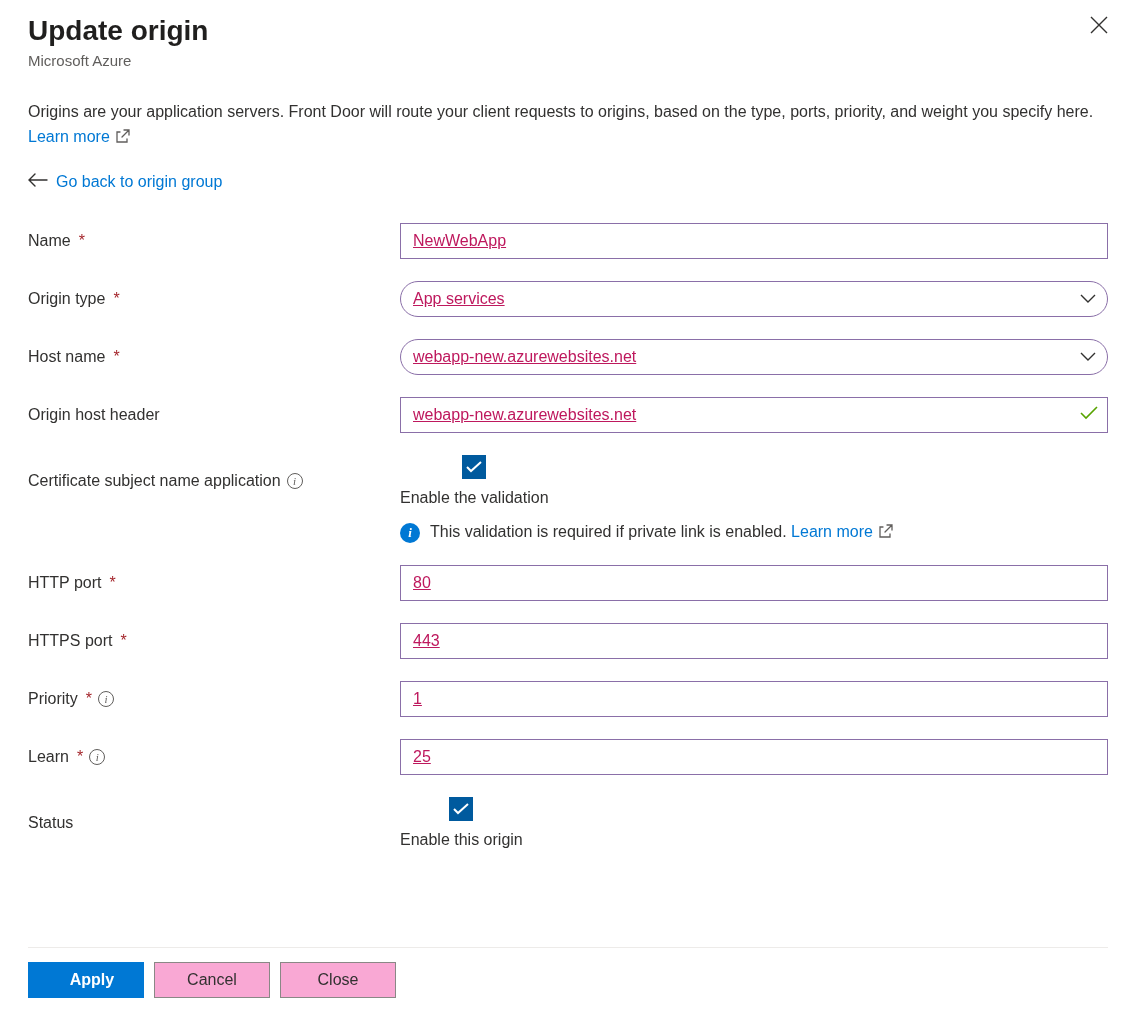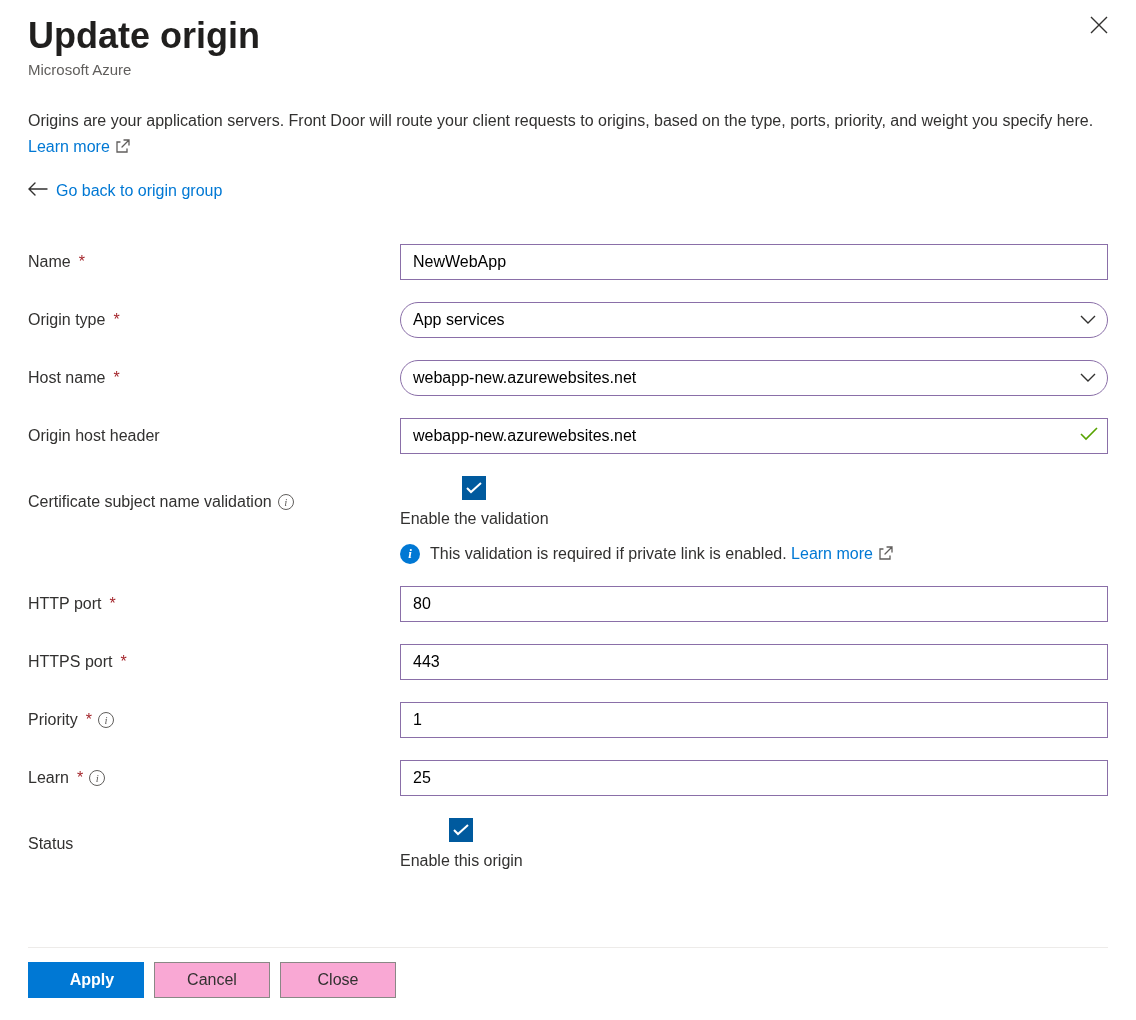--- a/index.html
+++ b/index.html
@@ -12,21 +12,21 @@
       position: relative;
     }
     .blade {
       padding: 14px 28px 0 28px;
       height: 100%;
       display: flex;
       flex-direction: column;
     }
     .header { position: relative; margin-bottom: 30px; }
     .title {
-      font-size: 36px;
+      font-size: 28px;
       font-weight: 600;
       color: #201f1e;
       line-height: 1.2;
     }
     .subtitle {
       font-size: 15px;
       color: #605e5c;
       margin-top: 4px;
     }
     .close-x {
@@ -49,21 +49,21 @@
     }
     .ext-icon {
       display: inline-block;
       vertical-align: -1px;
       margin-left: 2px;
     }
     .back-row {
       display: flex;
       align-items: center;
       gap: 8px;
-      margin-bottom: 44px;
+      margin-bottom: 32px;
     }
     .arrow-left {
       color: #323130;
     }
     .form-content { flex: 1; }
     .form-row {
       display: flex;
       align-items: center;
       min-height: 36px;
       margin-bottom: 22px;
@@ -96,23 +96,24 @@
       position: relative;
       display: flex;
       align-items: center;
     }
     .text-input, .select-input {
       width: 100%;
       height: 36px;
       border: 1px solid #8a6fa8;
       padding: 0 12px;
       font-size: 16px;
-      color: #000000;
+      color: #be185d;
       background: #fff;
       font-family: inherit;
+      text-decoration: underline;
     }
     .select-input { padding-right: 40px; cursor: pointer; border-radius: 18px; }
     .chevron-down {
       position: absolute;
       right: 12px;
       top: 50%;
       transform: translateY(-50%);
       pointer-events: none;
       color: #323130;
     }
@@ -267,21 +268,21 @@
         <span class="check-green">
           <svg width="18" height="14" viewBox="0 0 18 14">
               <path d="M1 7 L6 12 L17 1" stroke="#57a300" stroke-width="1.6" fill="none"></path>
             </svg>
         </span>
       </div>
     </div>
 
     <div class="form-row">
       <div class="label-col">
-        <span>Certificate subject name validation</span>
+        <span>Certificate subject name application</span>
         <span class="info-circle">i</span>
       </div>
       <div class="field-col">
         <div class="checkbox-wrap">
           <span class="cb">
             <svg width="16" height="12" viewBox="0 0 16 12">
                 <path d="M1 6 L5 10 L15 1" stroke="#fff" stroke-width="2" fill="none"></path>
               </svg>
           </span>
           <span class="cb-label">Enable the validation</span>

